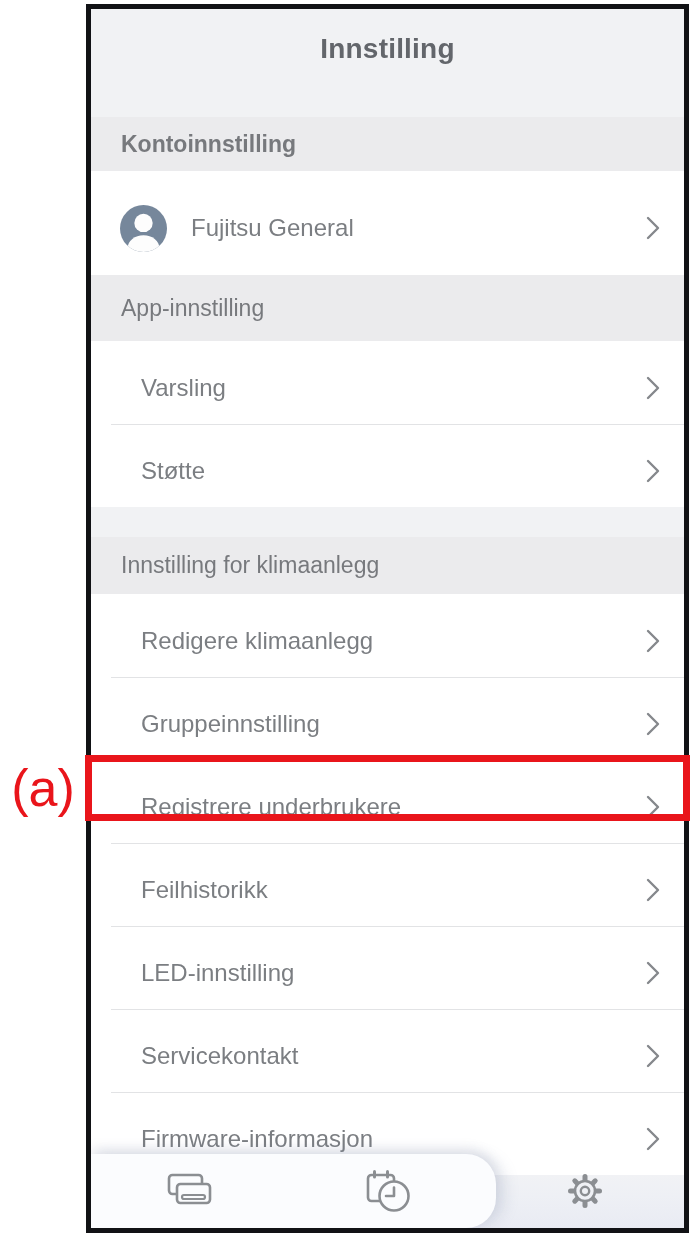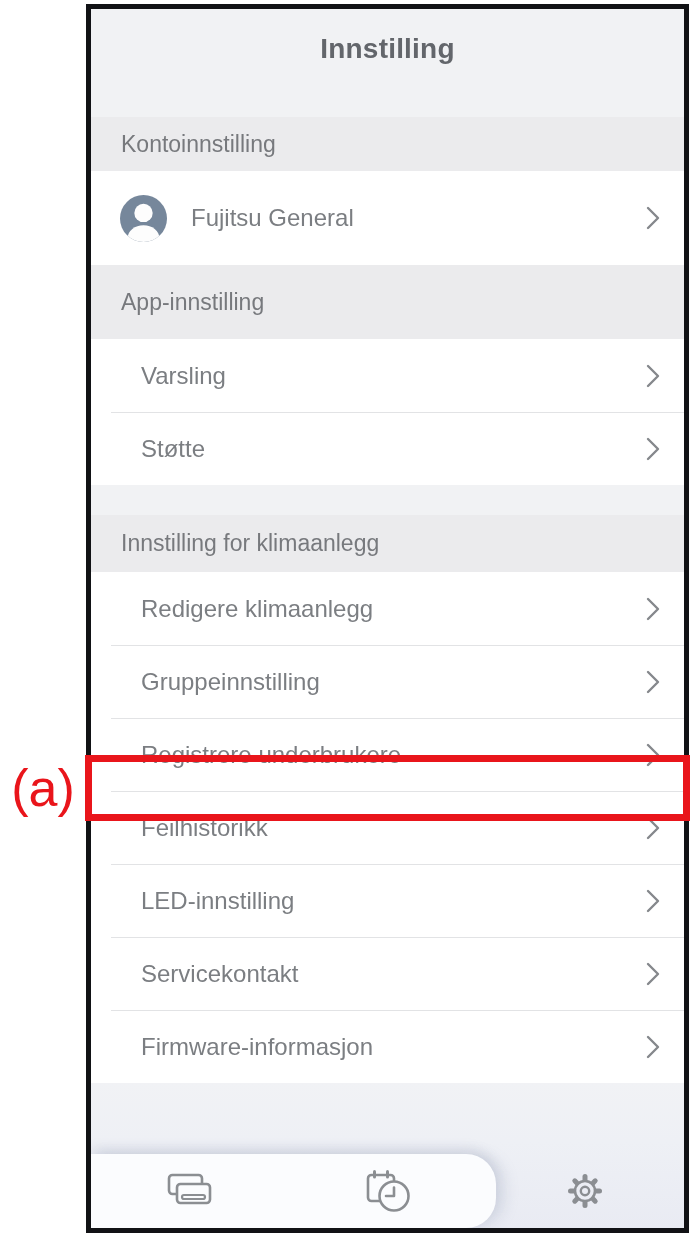--- a/index.html
+++ b/index.html
@@ -13,27 +13,27 @@
   .screen{position:relative;width:100%;height:100%;display:flex;flex-direction:column;overflow:hidden;}
 
   
   .appbar{height:108px;background:#f1f2f4;flex:0 0 auto;position:relative;}
   .appbar .title{position:absolute;left:0;right:0;top:24px;text-align:center;
     font-size:28px;font-weight:700;color:#63666b;letter-spacing:.2px;}
 
   
   .sec-head{background:#ebebed;display:flex;align-items:center;
     padding-left:30px;color:#77797d;font-size:23px;flex:0 0 auto;}
-  .sec-head.h1{height:54px;}
-  .sec-head.h2{height:74px;}
+  .sec-head.h1{height:54px;font-weight:bold;}
+  .sec-head.h2{height:66px;}
   .sec-head.h3{height:57px;margin-top:30px;}
 
   
   .row{background:#ffffff;display:flex;align-items:center;position:relative;
-    padding:0 24px 0 30px;flex:0 0 auto;height:73px;}
+    padding:10px 24px 0 30px;flex:0 0 auto;height:73px;}
   .row .lbl{color:#7b7e82;font-size:24px;flex:1 1 auto;
     white-space:nowrap;overflow:hidden;margin-left:20px;}
   .row .chev{flex:0 0 auto;width:14px;height:24px;display:block;}
   .row + .row::before{content:"";position:absolute;left:20px;right:0;top:0;
     height:1px;background:#e2e3e5;}
   .row.account{height:94px;padding-left:29px;}
   .row.account .lbl{margin-left:24px;}
   .avatar{width:47px;height:47px;flex:0 0 auto;display:block;}
 
   

